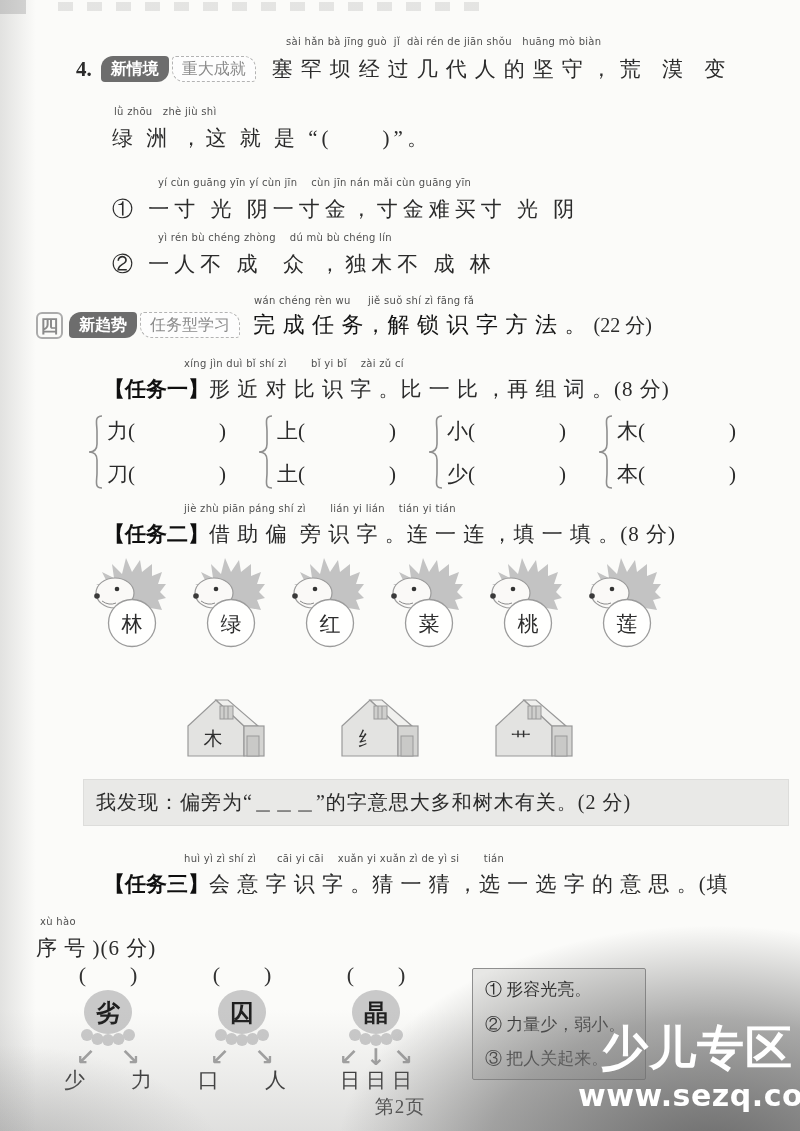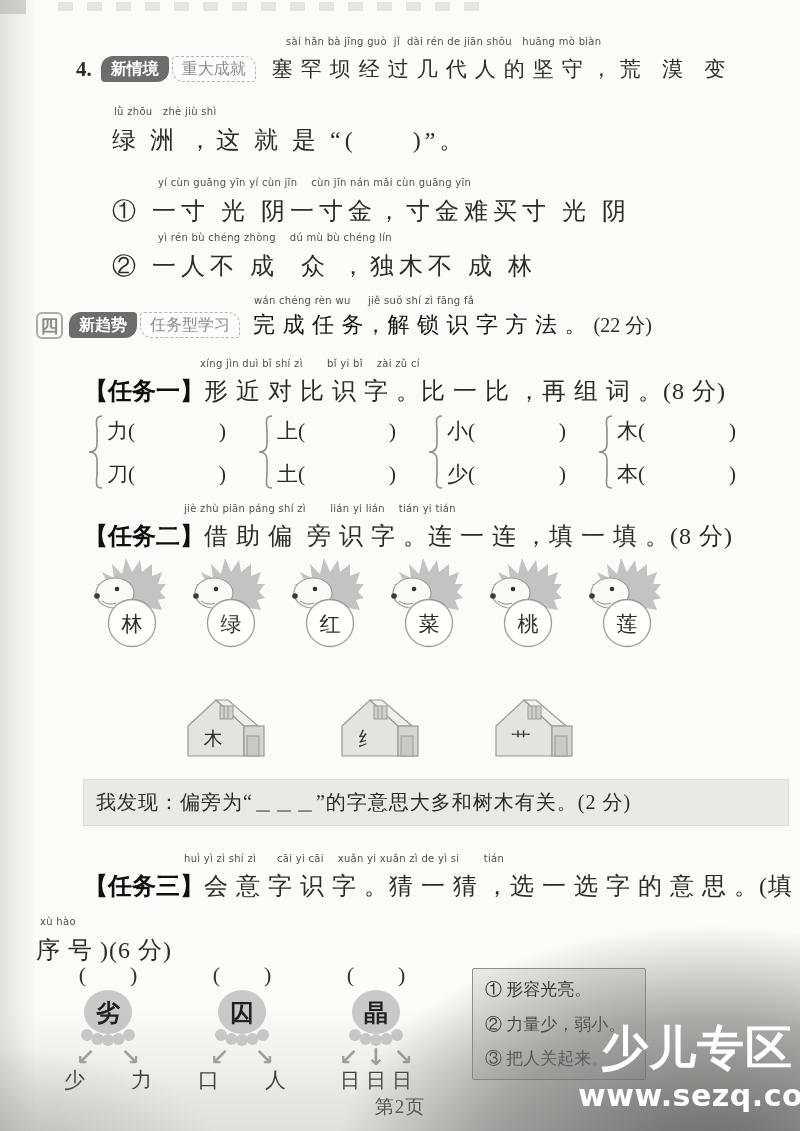--- a/index.html
+++ b/index.html
@@ -5,34 +5,34 @@
   * { box-sizing: border-box; }
   html,body { margin:0; padding:0; }
   body { background:#e8e8e6; }
   .page {
     position:relative; width:800px; height:1131px; margin:0 auto;
     background:#fbfbf9; overflow:hidden;
     font-family:"Liberation Serif","DejaVu Serif",serif; color:#2b2b2b;
   }
   .py { position:absolute; white-space:pre; font-family:"DejaVu Sans","Liberation Sans",sans-serif;
         font-size:10px; color:#4f4f4f; letter-spacing:.3px; }
-  .cn { position:absolute; white-space:pre; font-size:24px; color:#2b2b2b; }
+  .cn { position:absolute; white-space:pre; font-size:21px; color:#2b2b2b; }
   .ls8 { letter-spacing:8px; } .ls5 { letter-spacing:5px; } .ls4 { letter-spacing:4px; } .ls1 { letter-spacing:1px; }
   .row { position:absolute; display:flex; align-items:center; gap:6px; white-space:nowrap; }
   .qnum { font-weight:bold; font-size:21px; margin-right:3px; }
   .badge-dark { display:inline-block; background:#6d6d6d; color:#fff; font-size:16px; font-weight:bold;
                 padding:3px 10px; border-radius:12px 4px 12px 4px; line-height:1.2; }
   .badge-dash { display:inline-block; border:1.5px dashed #b3b3b3; color:#8b8b8b; font-size:16px;
                 padding:2px 9px; border-radius:4px 12px 4px 12px; line-height:1.2; margin-left:-3px;
                 background:rgba(255,255,255,.6); }
   .numbox { display:inline-block; border:2px solid #ababab; color:#8a8a8a; border-radius:6px;
             font-weight:bold; font-size:18px; width:27px; height:27px; line-height:24px; text-align:center; }
   .bold-title { font-weight:normal; font-size:22px; letter-spacing:1px; color:#141414; white-space:pre; }
   .score { font-size:20px; white-space:pre; }
-  .task-label { font-weight:bold; color:#0f0f0f; }
+  .task-label { font-weight:bold; color:#0f0f0f;margin-left:20px; }
   .sentence { font-size:21px; white-space:pre; }
   .pairs { position:absolute; display:flex; gap:30px; }
   .pair-group { display:flex; align-items:center; }
   .pair-col { display:flex; flex-direction:column; gap:15px; font-size:21px; white-space:pre; }
   .brace { margin-right:3px; flex:none; }
   .hedgerow { position:absolute; display:flex; gap:21px; }
   .houserow { position:absolute; display:flex; gap:62px; }
   .discovery { position:absolute; left:84px; top:780px; width:704px; height:45px;
                background:#e9e9e7; box-shadow:0 0 0 1px #dddddb; display:flex; align-items:center;
                padding:0 12px; font-size:20px; letter-spacing:1px; white-space:pre; }
@@ -92,21 +92,21 @@
 
   <div class="py" style="left:254px; top:295px">wán chéng rèn wu     jiě suǒ shí zì fāng fǎ</div>
   <div class="row" style="left:36px; top:310px">
     <span class="numbox">四</span>
     <span class="badge-dark">新趋势</span>
     <span class="badge-dash">任务型学习</span>
     <span class="bold-title" style="margin-left:7px">完 成 任 务，解 锁 识 字 方 法 。</span>
     <span class="score">(22 分)</span>
   </div>
 
-  <div class="py" style="left:200px; top:358px">xíng jìn duì bǐ shí zì       bǐ yi bǐ    zài zǔ cí</div>
+  <div class="py" style="left:184px; top:358px">xíng jìn duì bǐ shí zì       bǐ yi bǐ    zài zǔ cí</div>
   <div class="cn" style="left:84px; top:375px"><span class="task-label">【任务一】</span><span class="ls1">形 近 对 比 识 字 。比 一 比 ，再 组 词 。(8 分)</span></div>
 
   <div class="pairs" style="left:86px; top:414px">
     <div class="pair-group">
       <svg class="brace" width="18" height="76" viewBox="0 0 18 76">
           <path d="M16,2 C8,2 11,10 11,17 L11,30 C11,36 7,38 3,38 C7,38 11,40 11,46 L11,59 C11,67 8,74 16,74" stroke="#8f8f8f" stroke-width="1.6" fill="none"></path>
         </svg>
       <div class="pair-col">
         <div>力(　　　　)</div>
         <div>刀(　　　　)</div>

